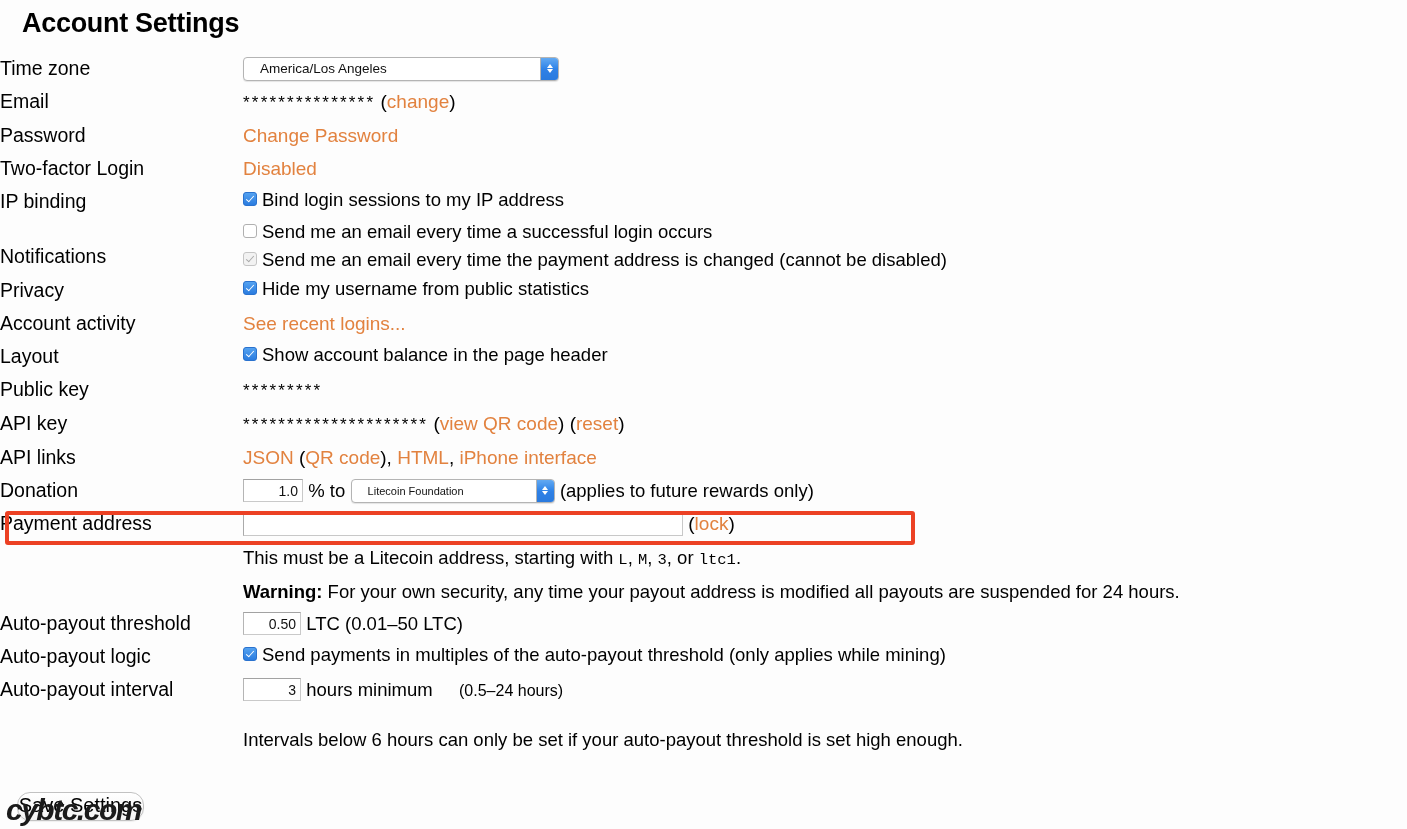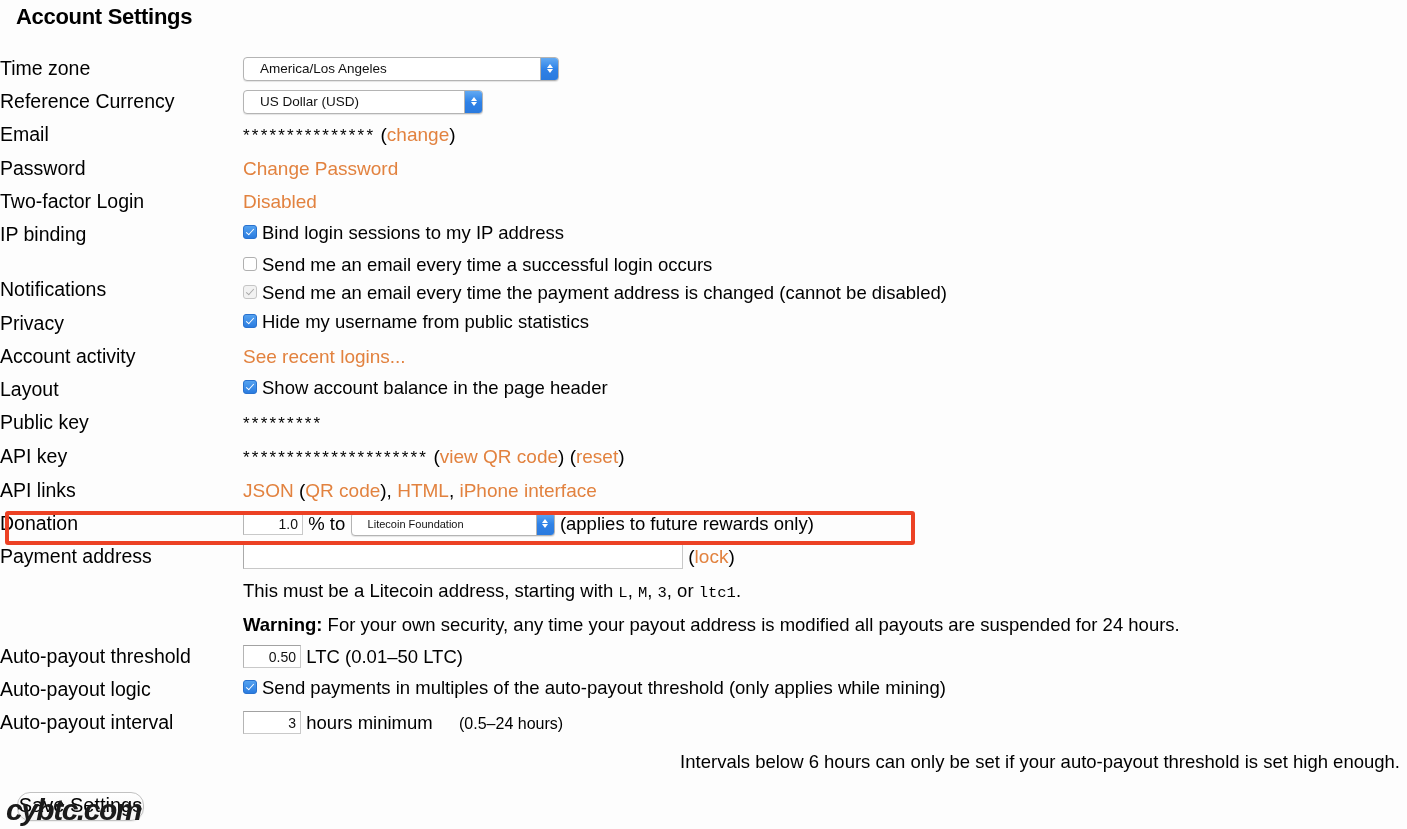--- a/index.html
+++ b/index.html
@@ -16,23 +16,23 @@
     overflow: hidden;
     position: relative;
   }
   .page {
     position: relative;
     width: 1407px;
     height: 829px;
     background: #fdfdfd;
   }
   h1.page-title {
-    font-size: 22px;
+    font-size: 27px;
     font-weight: bold;
-    margin: 2px;
+    margin: 8px;
     padding: 0 0 0 14px;
     line-height: 30px;
     position: absolute;
     top: 0px;
     left: 0;
     letter-spacing: -0.3px;
   }
 
   table.settings {
     position: absolute;
@@ -270,32 +270,20 @@
           <span class="mac-select wide">
             <span class="sel-text">America/Los Angeles</span>
             <span class="stepper">
               <span class="chev up"></span>
                 <span class="chev down"></span>
             </span>
           </span>
         </td>
       </tr>
 
-      <tr>
-        <td class="label">Reference Currency</td>
-        <td class="value">
-          <span class="mac-select mid">
-            <span class="sel-text">US Dollar (USD)</span>
-            <span class="stepper">
-              <span class="chev up"></span>
-                <span class="chev down"></span>
-            </span>
-          </span>
-        </td>
-      </tr>
 
       <tr>
         <td class="label">Email</td>
         <td class="value">
           <span class="stars">***************</span>
           <span class="paren">(</span><span class="lnk">change</span><span class="paren">)</span>
         </td>
       </tr>
 
       <tr>
@@ -428,21 +416,21 @@
           </div>
         </td>
       </tr>
 
       <tr>
         <td class="label">Auto-payout interval</td>
         <td class="value">
           <input class="txtbox num-interval" type="text" value="3" style="">
           <span class="suffix">hours minimum</span>
           <span class="hint-small">(0.5–24 hours)</span>
-          <div class="note" style="margin-top:6px;text-align:right;">Intervals below 6 hours can only be set if your auto-payout threshold is set high enough.</div>
+          <div class="note" style="margin-top:17px;">Intervals below 6 hours can only be set if your auto-payout threshold is set high enough.</div>
         </td>
       </tr>
 
     </tbody>
   </table>
 
   <div class="highlight-box"></div>
 
   <div class="save-btn">Save Settings</div>
 

